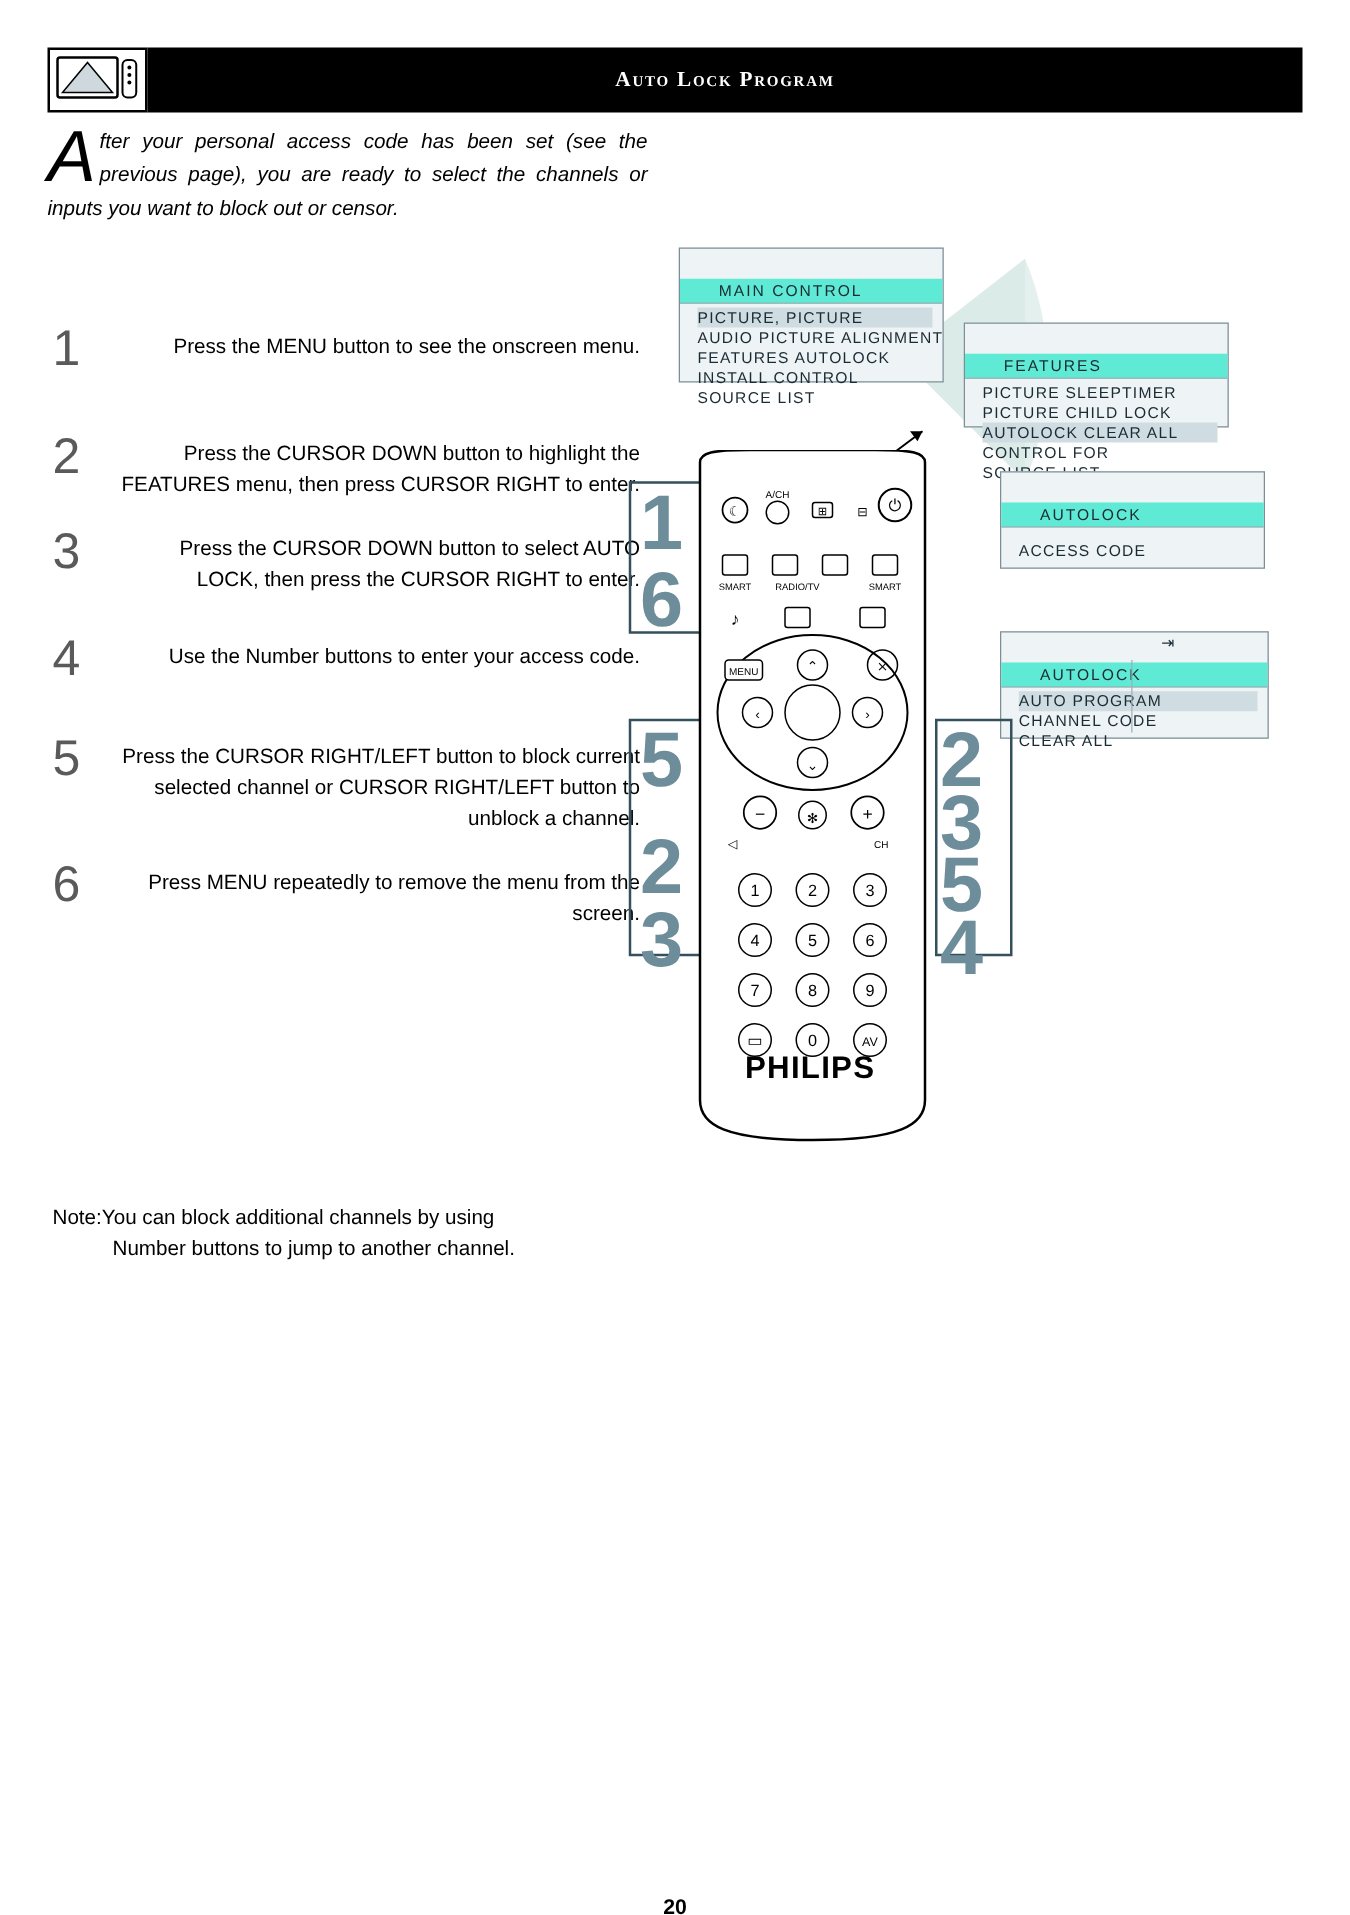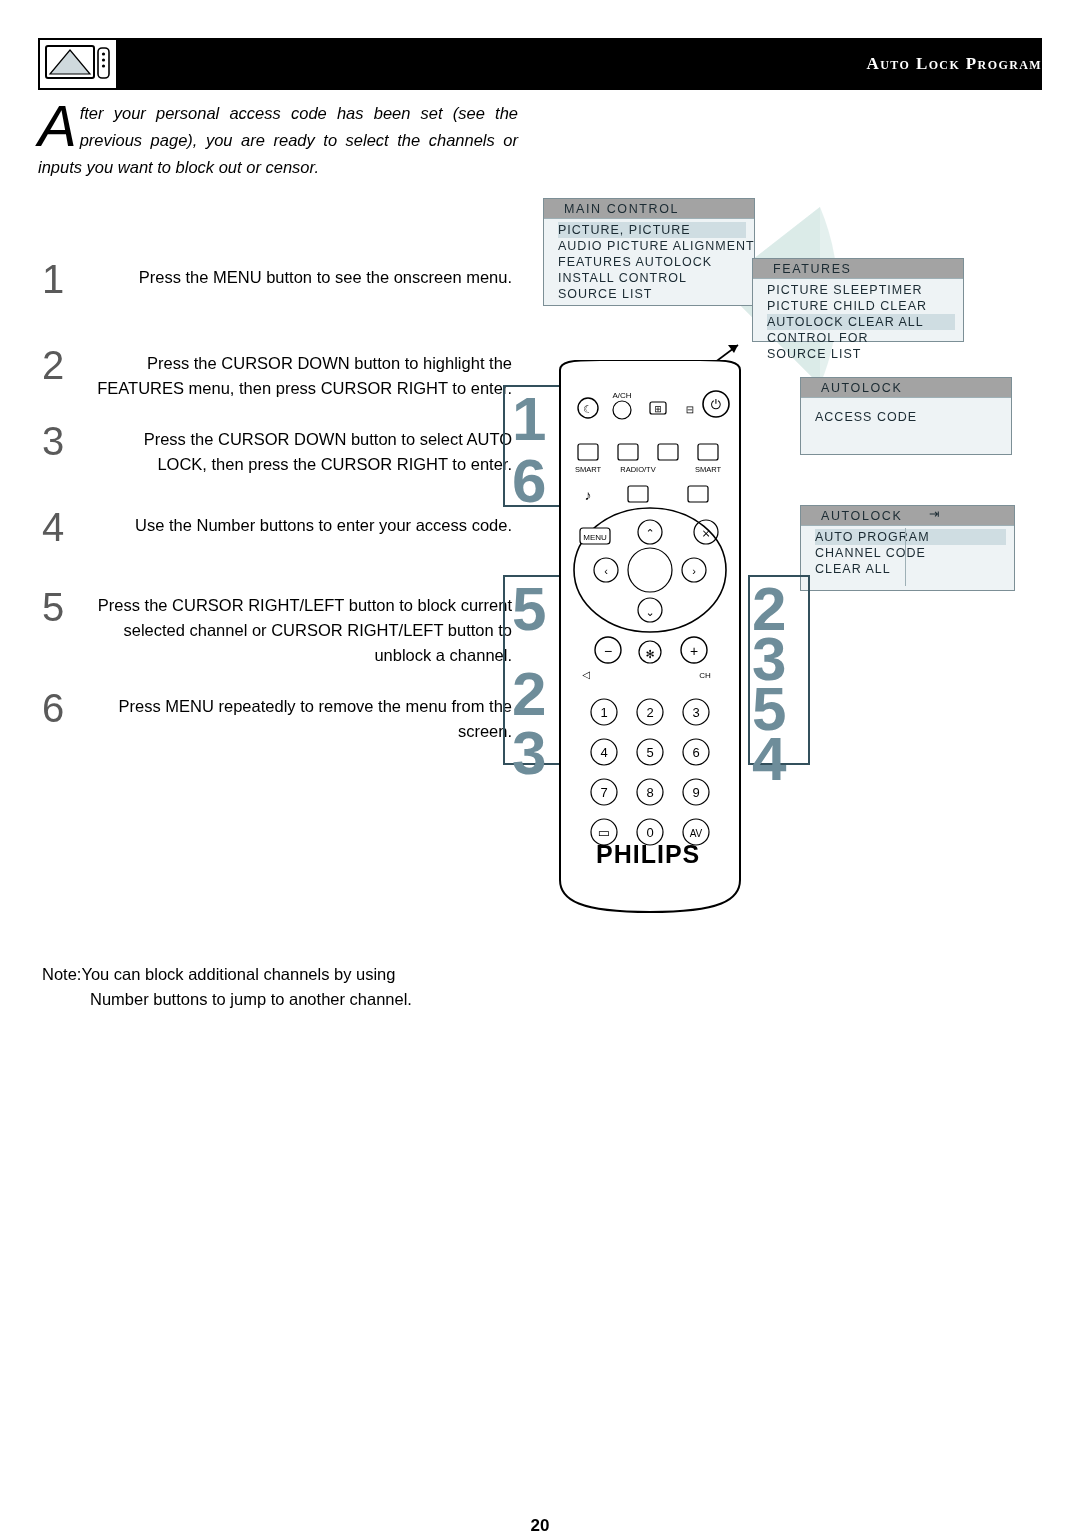--- a/index.html
+++ b/index.html
@@ -32,21 +32,21 @@
     height: 52px;
     background: #000000;
   }
   .header-title {
     position: absolute;
     left: 0;
     top: 0;
     width: 924px;
     height: 52px;
     line-height: 52px;
-    text-align: right;
+    text-align: center;
     color: #ffffff;
     font-size: 17px;
     font-weight: bold;
     letter-spacing: 1.4px;
     font-variant: small-caps;
     font-family: "Liberation Serif", serif;
   }
   .header-icon-box {
     position: absolute;
     left: 0;
@@ -142,32 +142,33 @@
     position: absolute;
     box-sizing: border-box;
     border: 1px solid #7c8f96;
     background: #eef3f5;
     font-family: "Liberation Sans", sans-serif;
     font-size: 12.5px;
     color: #1b2b33;
     letter-spacing: 1px;
   }
   .osd-title {
-    padding: 3px 8px 2px 20px;
+    padding: 3px 8px 2px 31px;
     border-bottom: 1px solid #9eb0b6;
-    background: #a3a3a3;
+    background: #5eead4;
     letter-spacing: 1.6px;
+    margin-top: 24px;
   }
   .osd-body { padding: 3px 8px 6px 14px; }
   .osd-row { white-space: nowrap; line-height: 16px; }
   .osd-row.hl { background: #cfdde2; }
   .osd-spacer { height: 8px; }
 
   #osd-main { left: 543px; top: 198px; width: 212px; height: 108px; }
-  #osd-features { left: 752px; top: 258px; width: 212px; height: 84px; }
+  #osd-features { left: 771px; top: 258px; width: 212px; height: 84px; }
   #osd-autolock1 { left: 800px; top: 377px; width: 212px; height: 78px; }
   #osd-autolock2 { left: 800px; top: 505px; width: 215px; height: 86px; }
 
   .osd-col2 {
     position: absolute;
     left: 128px;
     top: 0;
     white-space: nowrap;
   }
 
@@ -293,21 +294,21 @@
     <div class="osd-row">FEATURES AUTOLOCK</div>
     <div class="osd-row">INSTALL CONTROL</div>
     <div class="osd-row">SOURCE LIST</div>
   </div>
 </div>
 
 <div class="osd" id="osd-features">
   <div class="osd-title">FEATURES</div>
   <div class="osd-body">
     <div class="osd-row">PICTURE  SLEEPTIMER</div>
-    <div class="osd-row">PICTURE  CHILD CLEAR</div>
+    <div class="osd-row">PICTURE  CHILD LOCK</div>
     <div class="osd-row hl">AUTOLOCK  CLEAR ALL</div>
     <div class="osd-row">CONTROL FOR</div>
     <div class="osd-row">SOURCE LIST</div>
   </div>
 </div>
 
 <div class="osd" id="osd-autolock1">
   <div class="osd-title">AUTOLOCK</div>
   <div class="osd-body">
     <div class="osd-spacer"></div>

